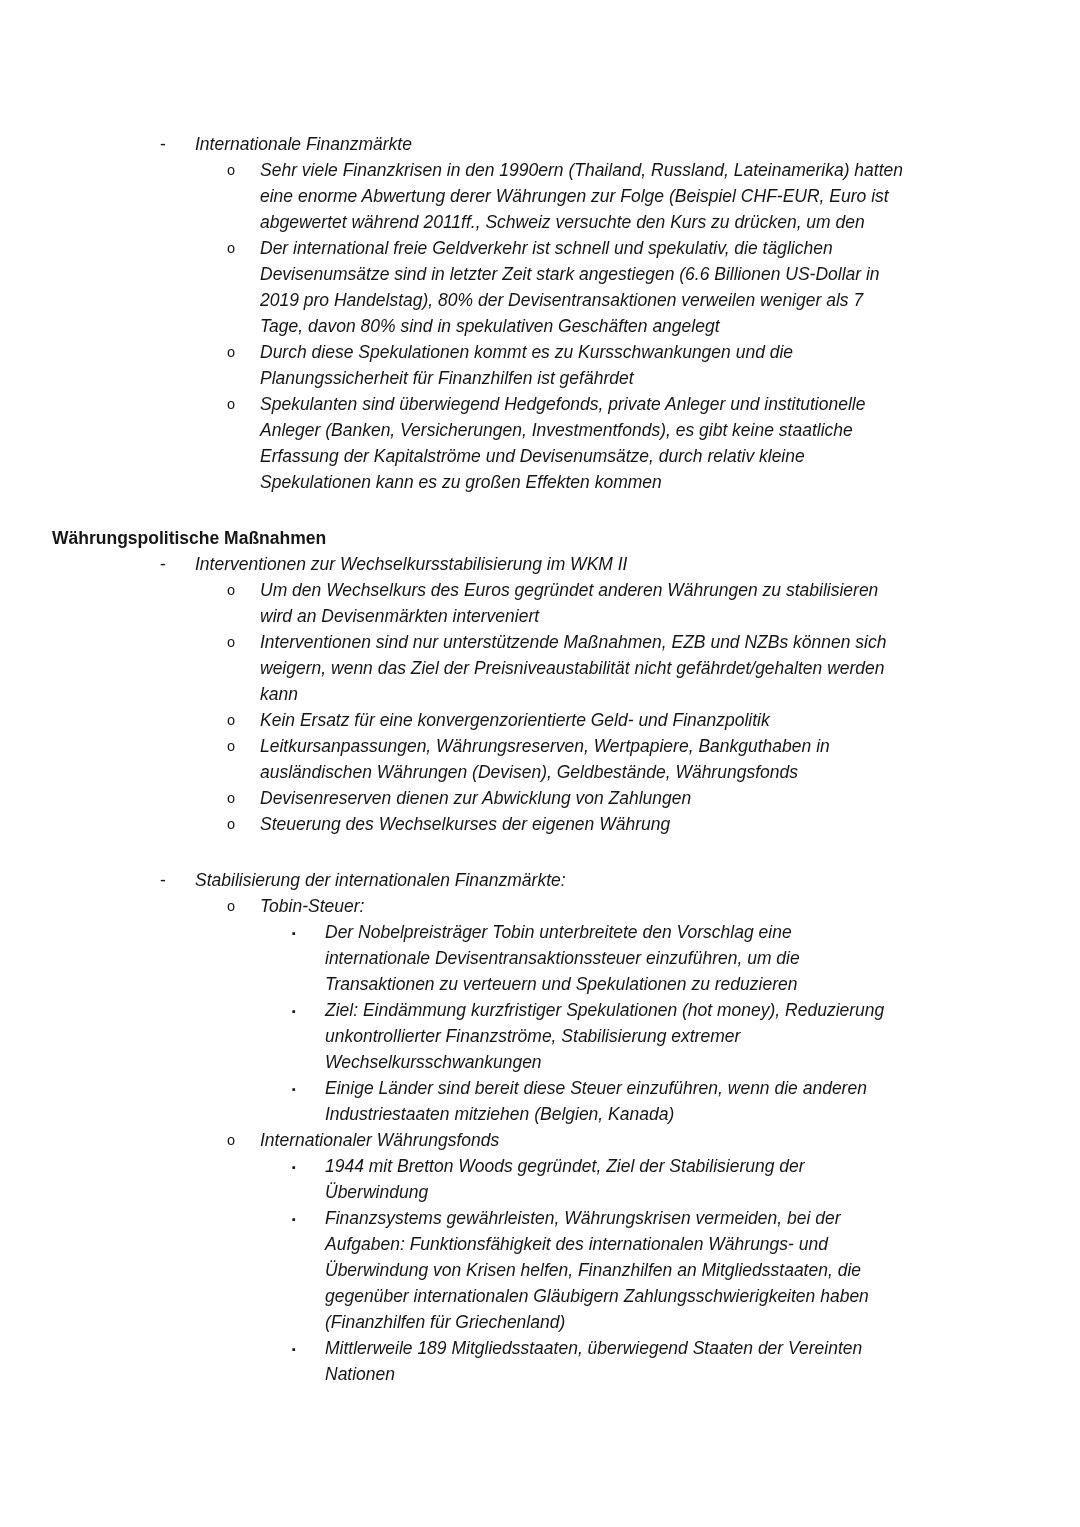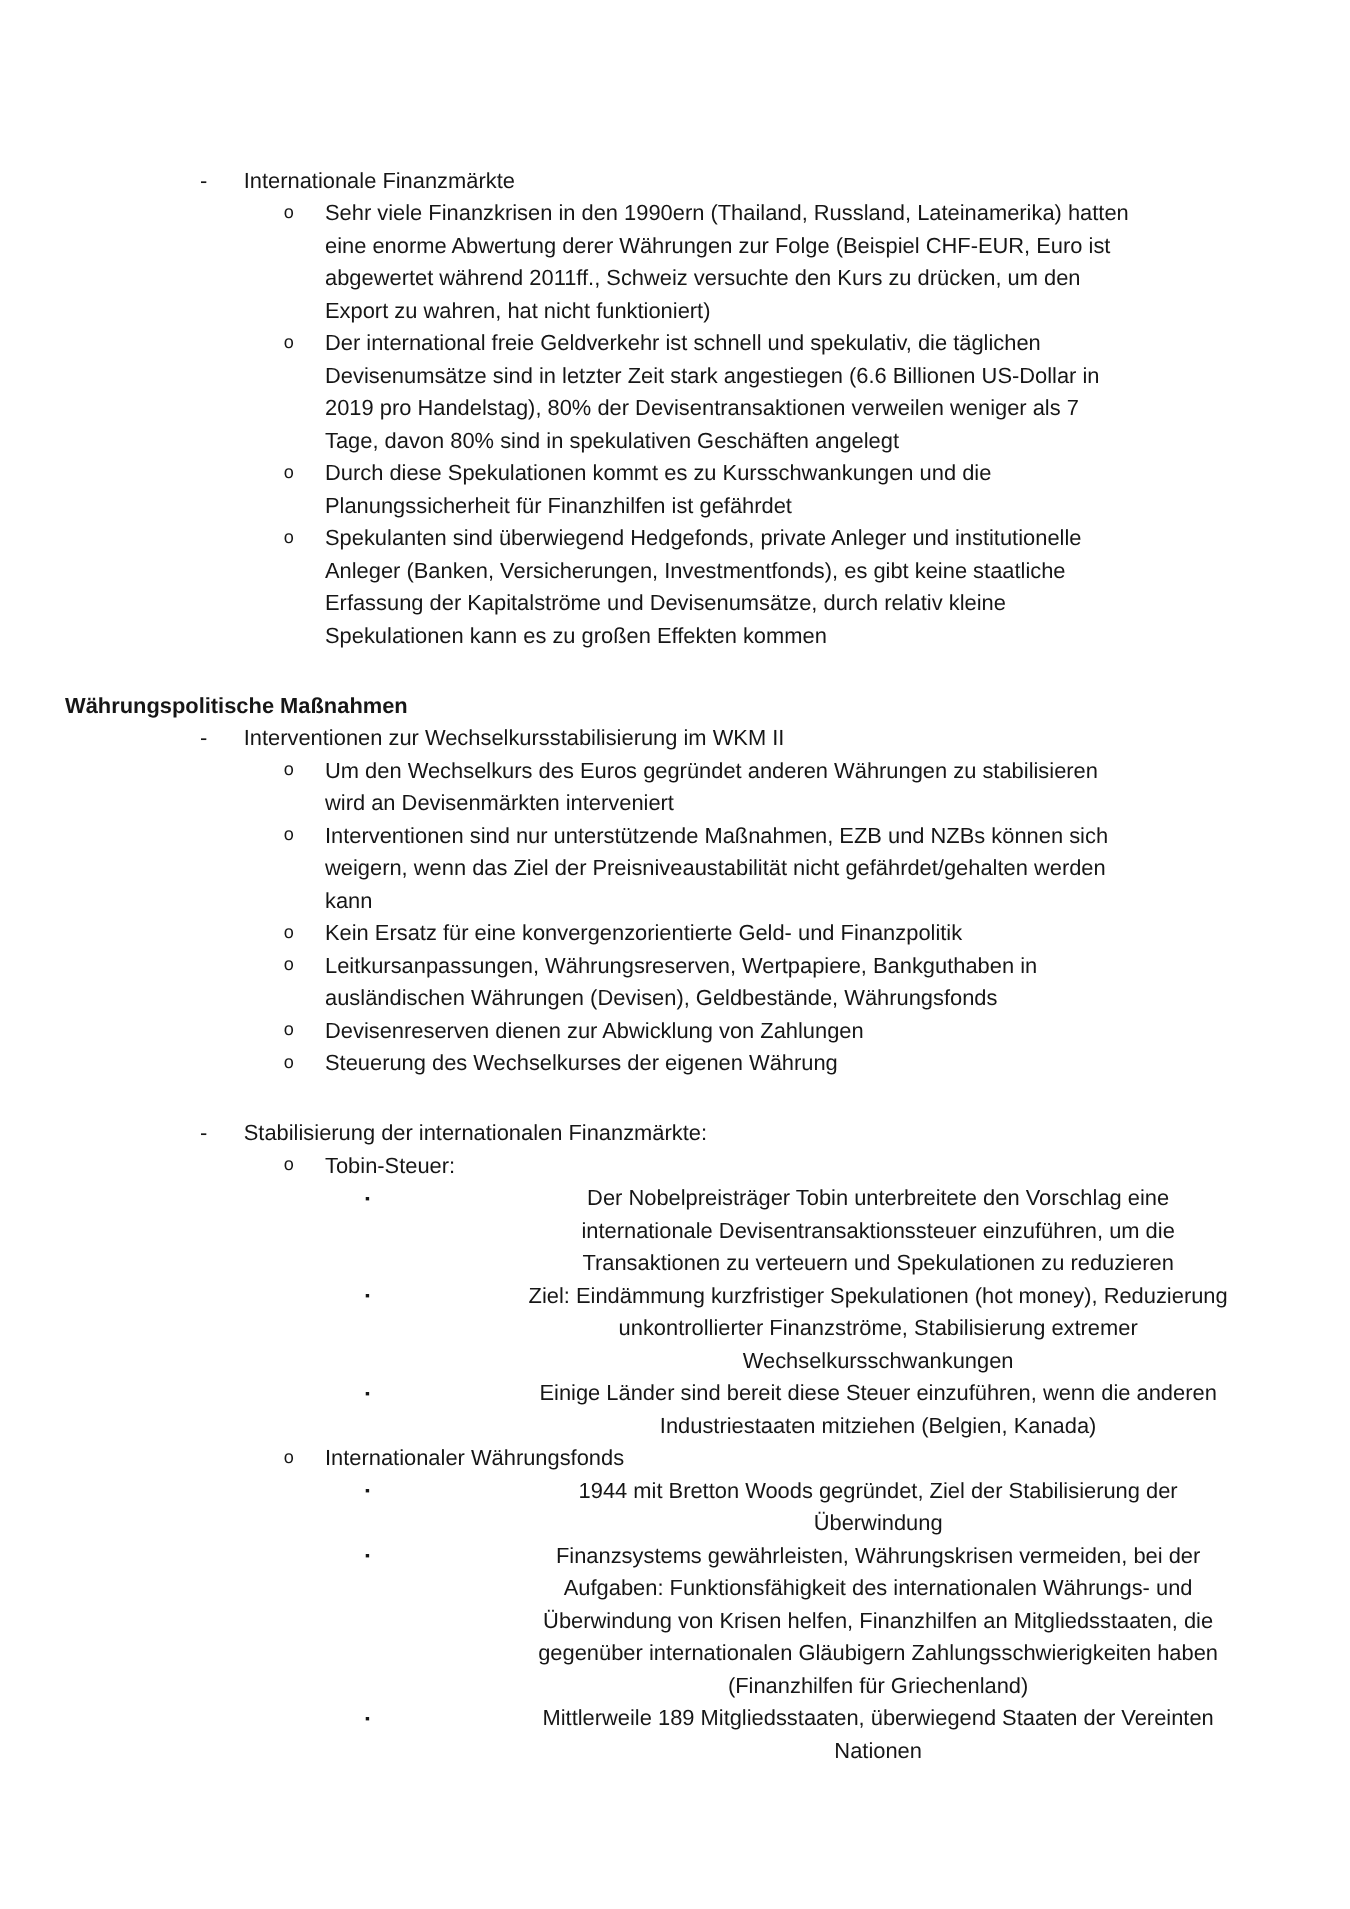--- a/index.html
+++ b/index.html
@@ -23,33 +23,33 @@
     background: #ffffff;
   }
   .doc {
     position: absolute;
     top: 131px;
     left: 0;
     width: 1080px;
     font-size: 17.5px;
     line-height: 26px;
   }
-  .line { white-space: pre; }
+  .line { white-space: pre; font-style: italic; }
   .li { position: relative; }
   .bullet {
     position: absolute;
     top: 0;
     width: 20px;
   }
   .lvl1 .bullet { left: 160px; }
   .lvl1 .text   { margin-left: 195px; }
   .lvl2 .bullet { left: 227px; font-size: 14.5px; }
   .lvl2 .text   { margin-left: 260px; }
   .lvl3 .bullet { left: 292px; font-size: 11px; top: 1px; }
-  .lvl3 .text   { margin-left: 325px; text-align: center; }
+  .lvl3 .text   { margin-left: 325px; }
   .heading {
     margin-left: 52px;
     font-weight: bold;
   }
   .spacer { height: 30px; }
 </style>
 </head>
 <body>
 
 <div class="page">
@@ -59,21 +59,20 @@
         <div class="text">
           <div class="line">Internationale Finanzmärkte</div>
         </div>
       </div>
       <div class="li lvl2">
         <span class="bullet">o</span>
         <div class="text">
           <div class="line">Sehr viele Finanzkrisen in den 1990ern (Thailand, Russland, Lateinamerika) hatten</div>
           <div class="line">eine enorme Abwertung derer Währungen zur Folge (Beispiel CHF-EUR, Euro ist</div>
           <div class="line">abgewertet während 2011ff., Schweiz versuchte den Kurs zu drücken, um den</div>
-          <div class="line">Export zu wahren, hat nicht funktioniert)</div>
         </div>
       </div>
       <div class="li lvl2">
         <span class="bullet">o</span>
         <div class="text">
           <div class="line">Der international freie Geldverkehr ist schnell und spekulativ, die täglichen</div>
           <div class="line">Devisenumsätze sind in letzter Zeit stark angestiegen (6.6 Billionen US-Dollar in</div>
           <div class="line">2019 pro Handelstag), 80% der Devisentransaktionen verweilen weniger als 7</div>
           <div class="line">Tage, davon 80% sind in spekulativen Geschäften angelegt</div>
         </div>

